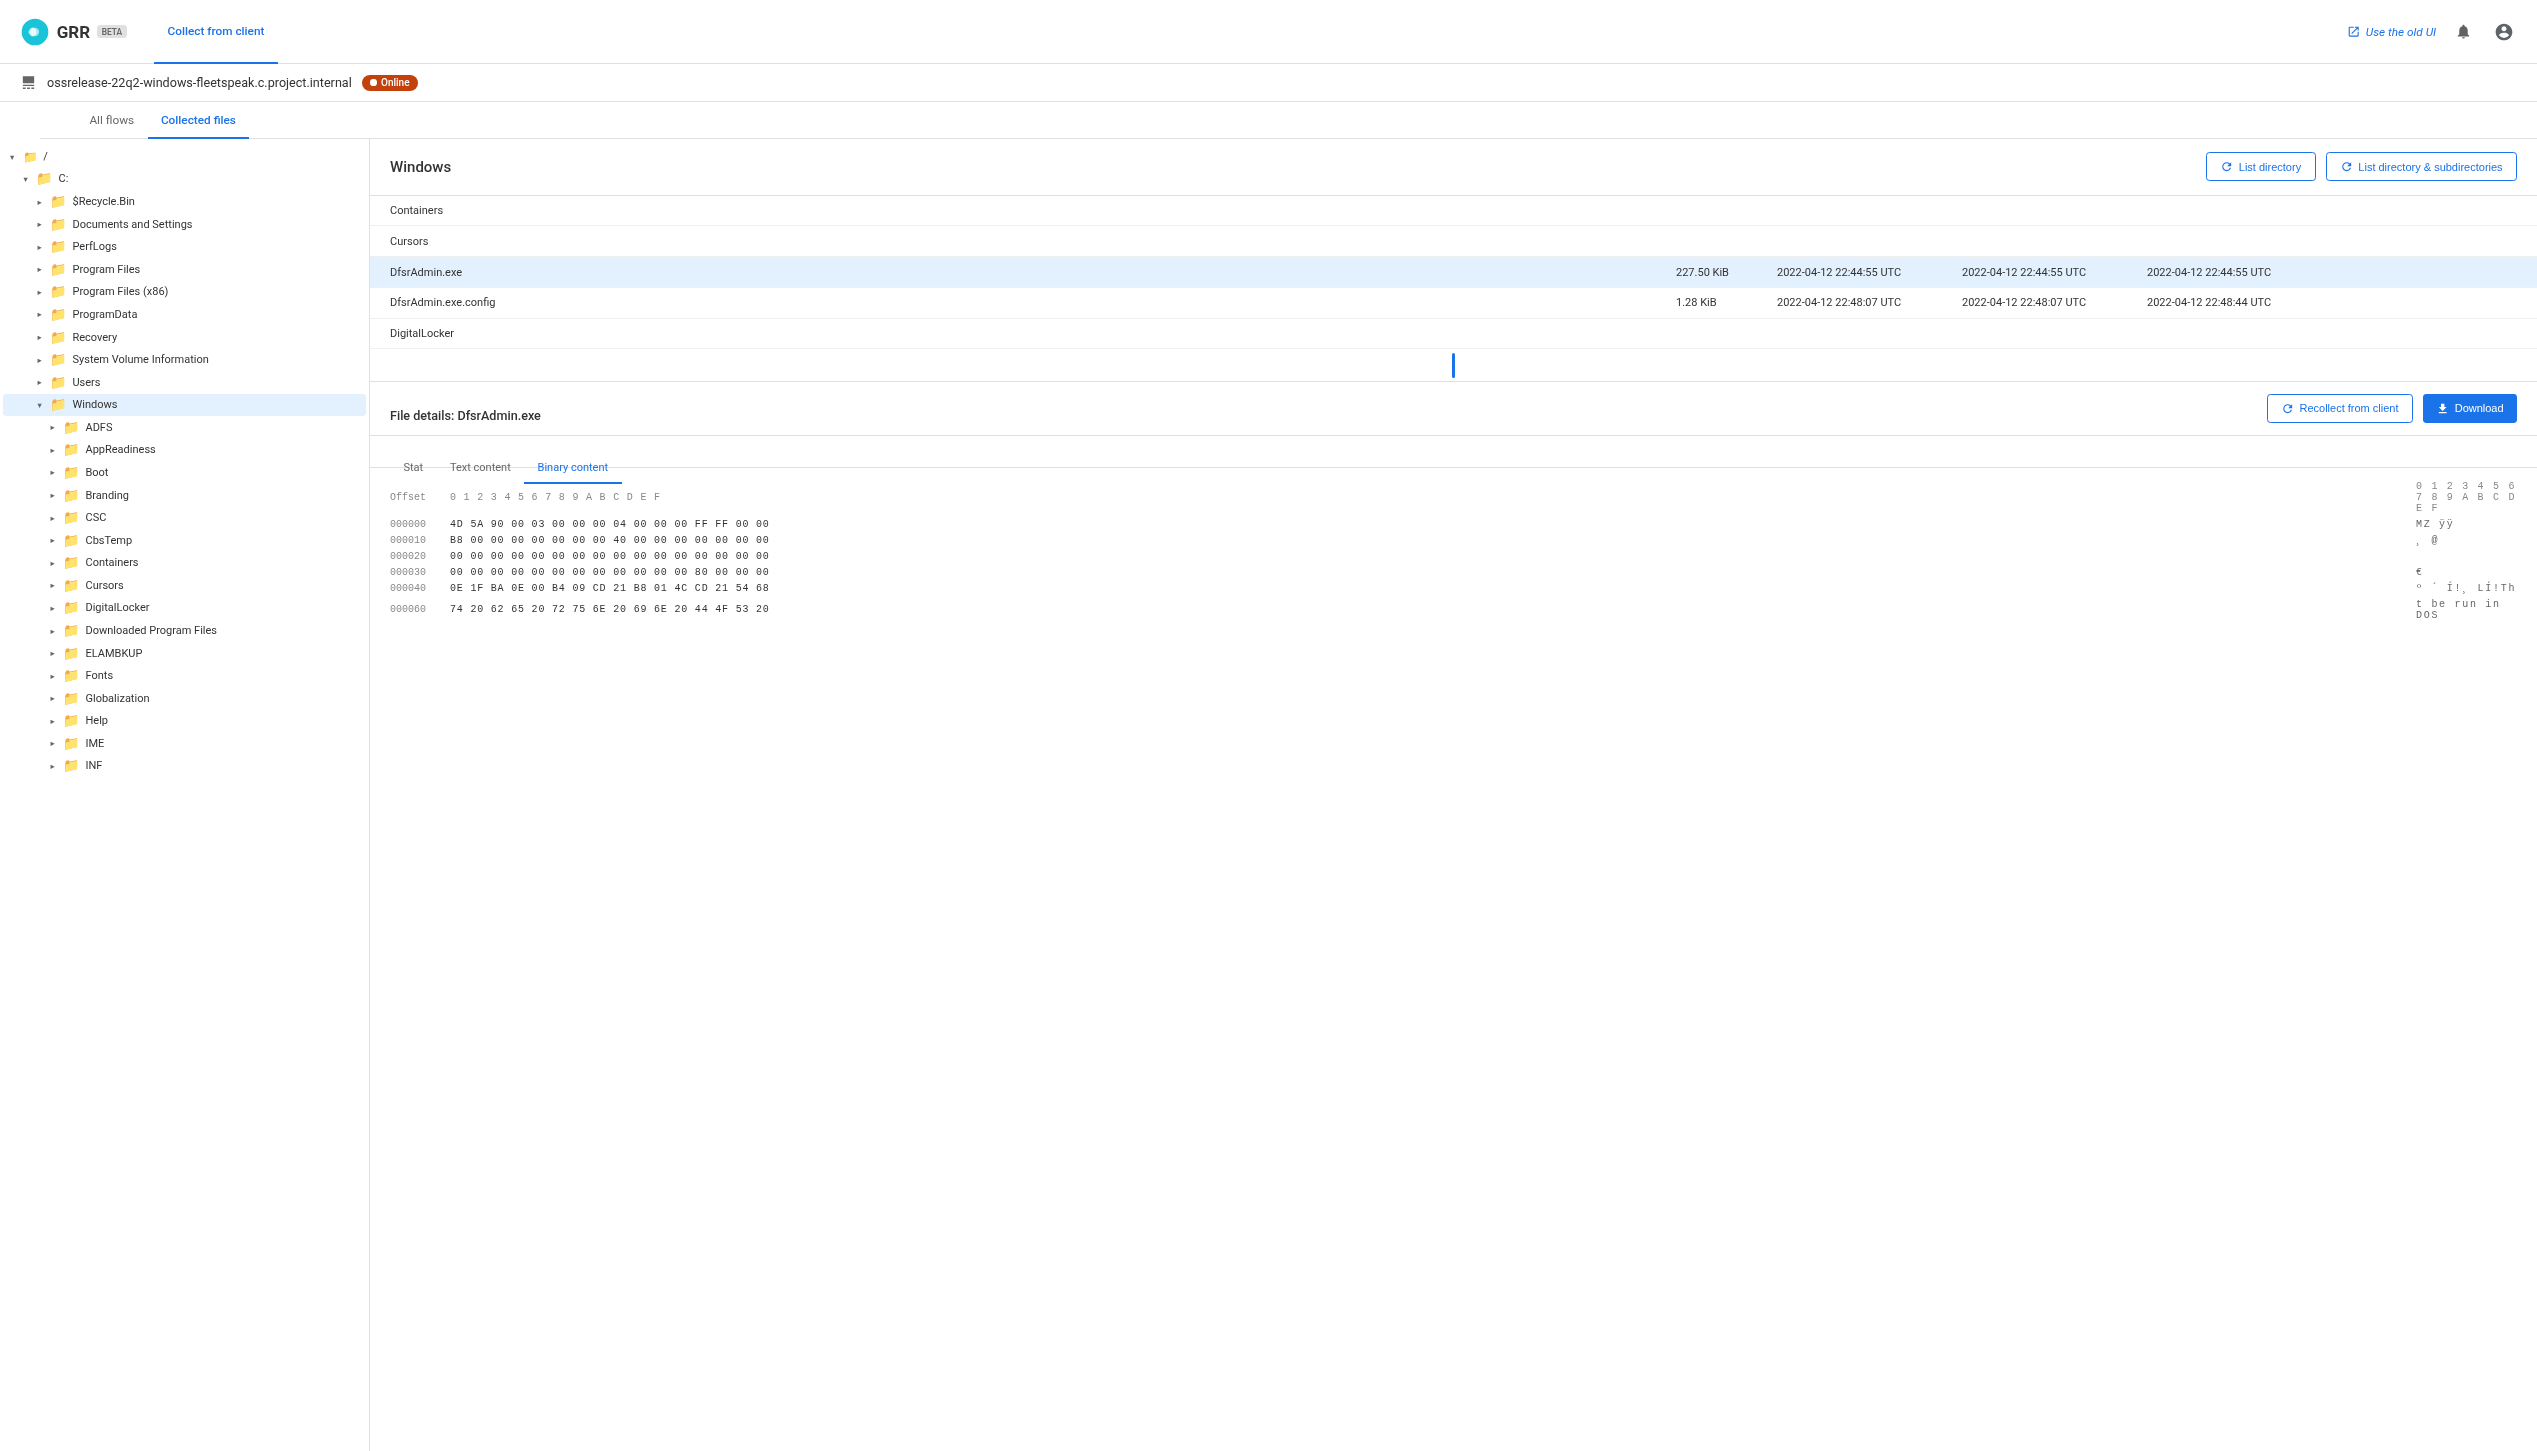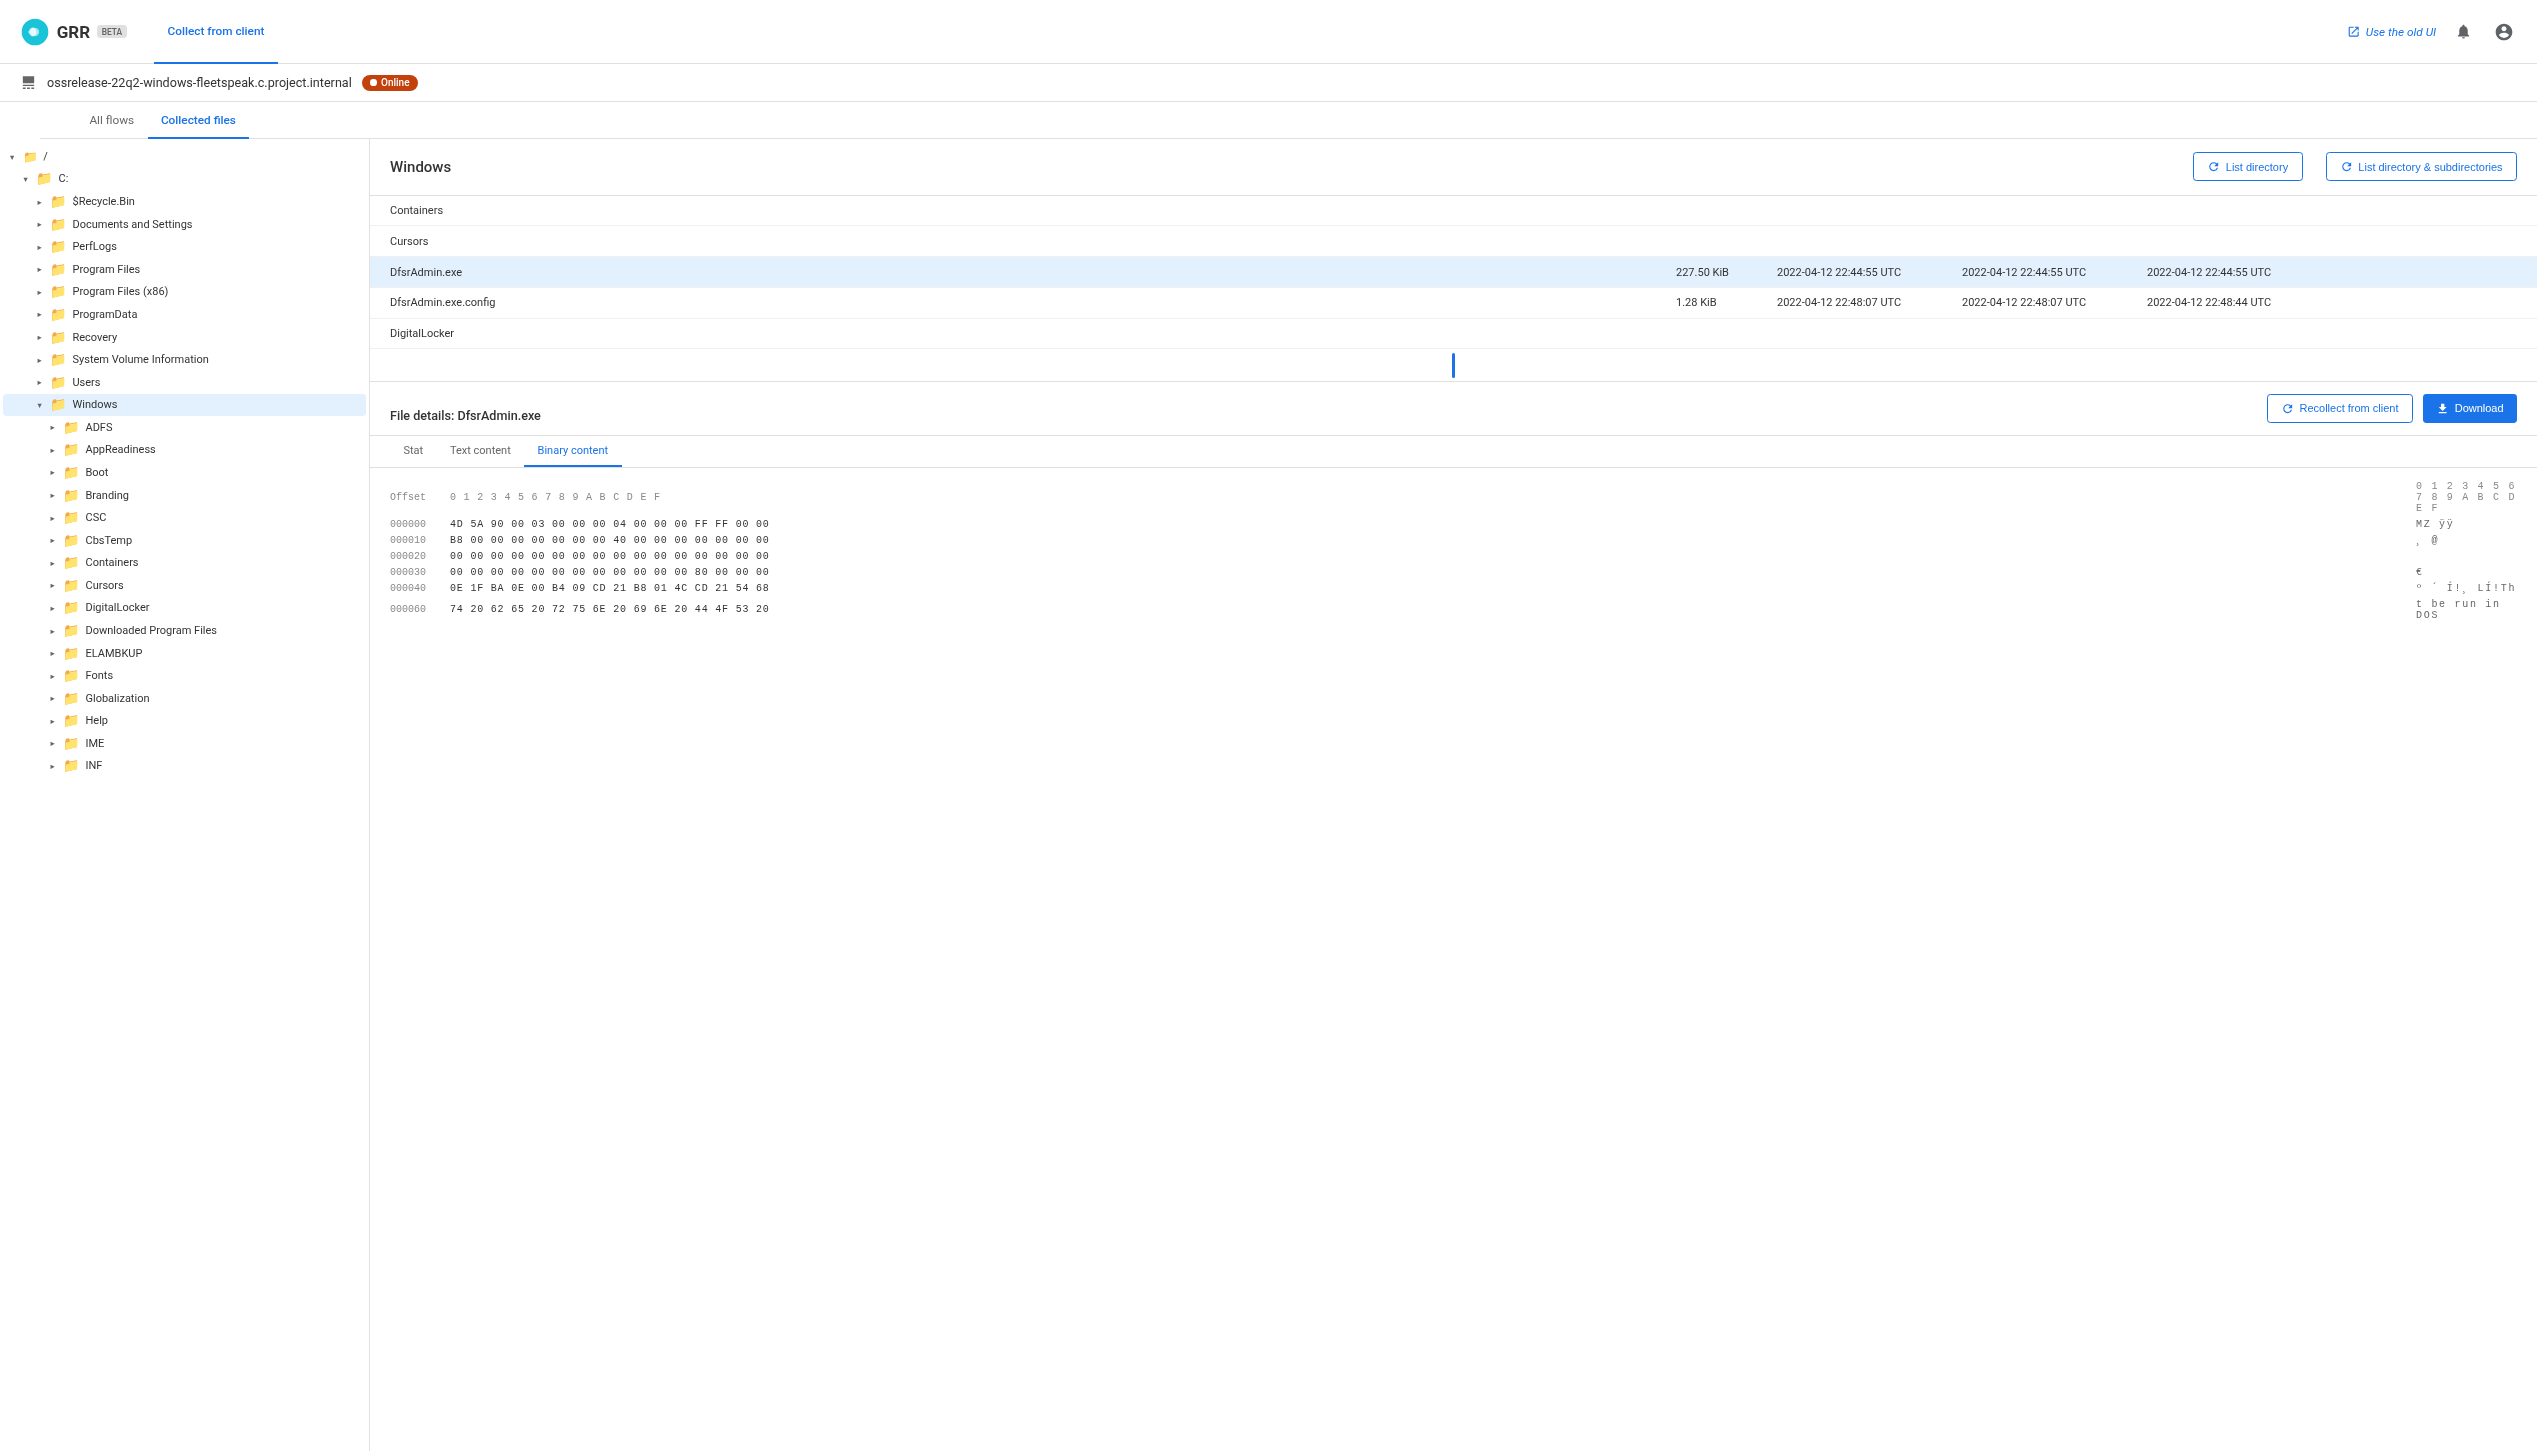--- a/index.html
+++ b/index.html
@@ -189,21 +189,21 @@
       padding: 13.4px 20px;
       border-bottom: 0.8px solid #e0e0e0;
     }
     .dir-title {
       font-size: 15px;
       font-weight: 500;
       color: #333;
     }
     .dir-actions {
       display: flex;
-      gap: 23px;
+      gap: 10px;
     }
     .btn-outline {
       display: flex;
       align-items: center;
       gap: 5px;
       padding: 6.7px 13.4px;
       border: 0.8px solid #1a73e8;
       border-radius: 3.4px;
       color: #1a73e8;
       font-size: 11px;
@@ -289,21 +289,21 @@
       padding: 0 20px;
       border-bottom: 0.8px solid #e0e0e0;
     }
     .detail-tab {
       padding: 8.4px 13.4px;
       font-size: 11px;
       color: #666;
       cursor: pointer;
       border-bottom: 2.5px solid transparent;
       position: relative;
-      top: 0;
+      top: 17px;
     }
     .detail-tab.active {
       color: #1a73e8;
       border-bottom-color: #1a73e8;
     }
     .binary-content {
       flex: 1;
       overflow-y: auto;
       padding: 10px 20px;
       font-family: 'Courier New', monospace;

